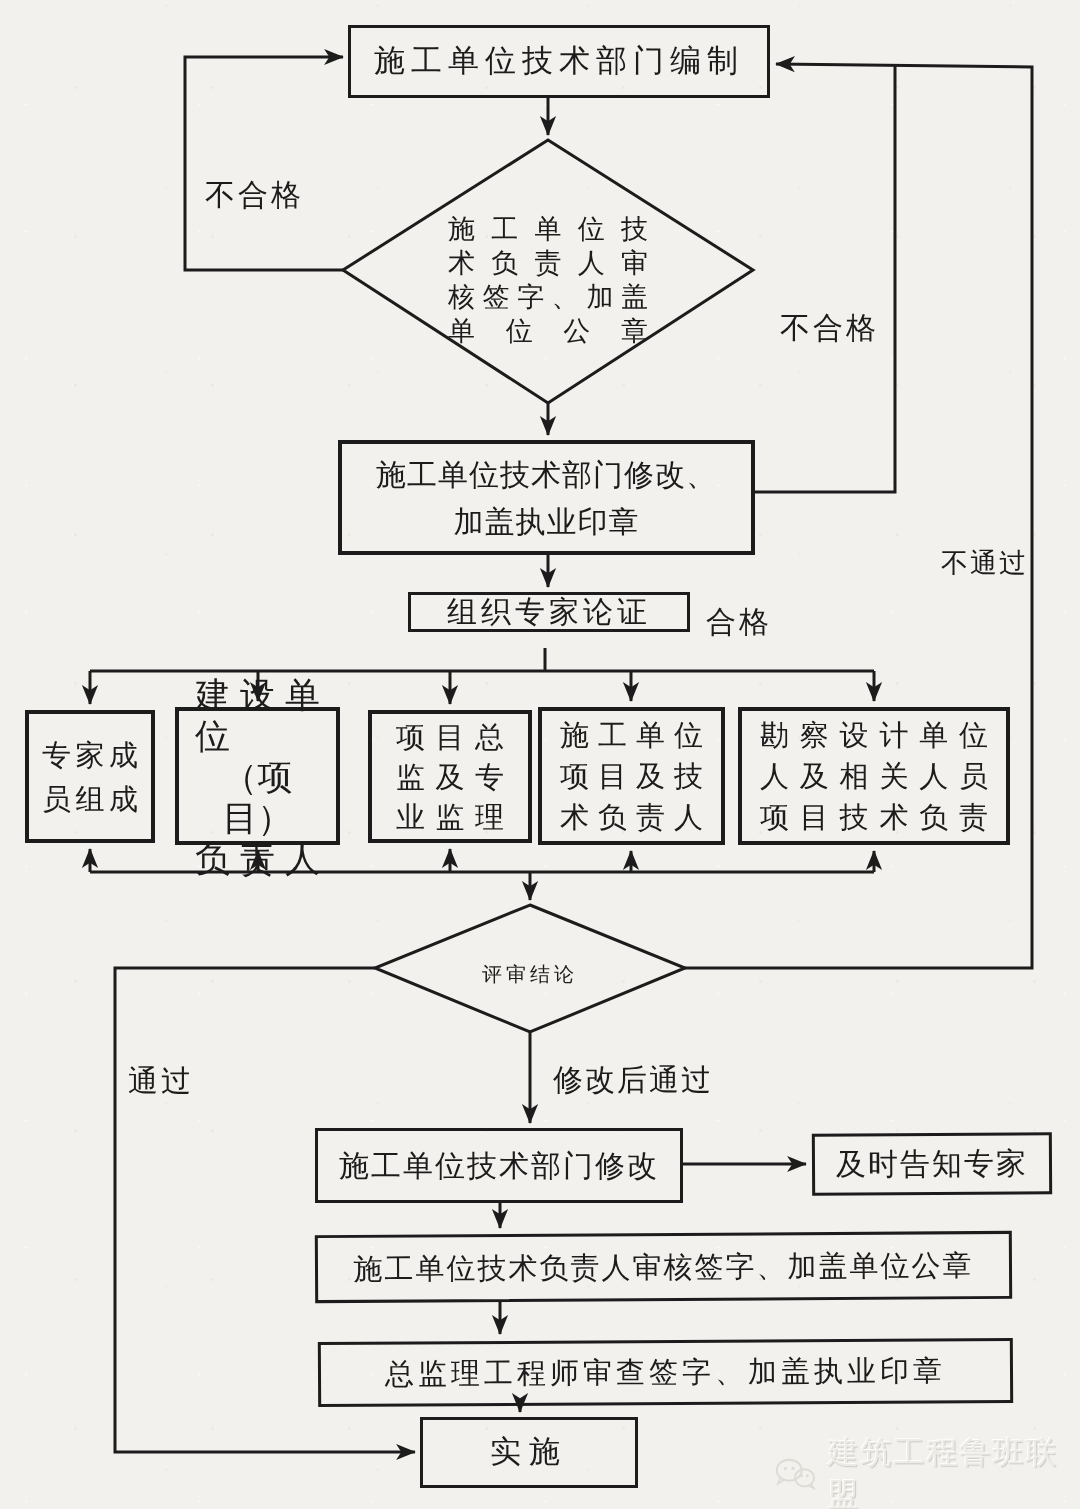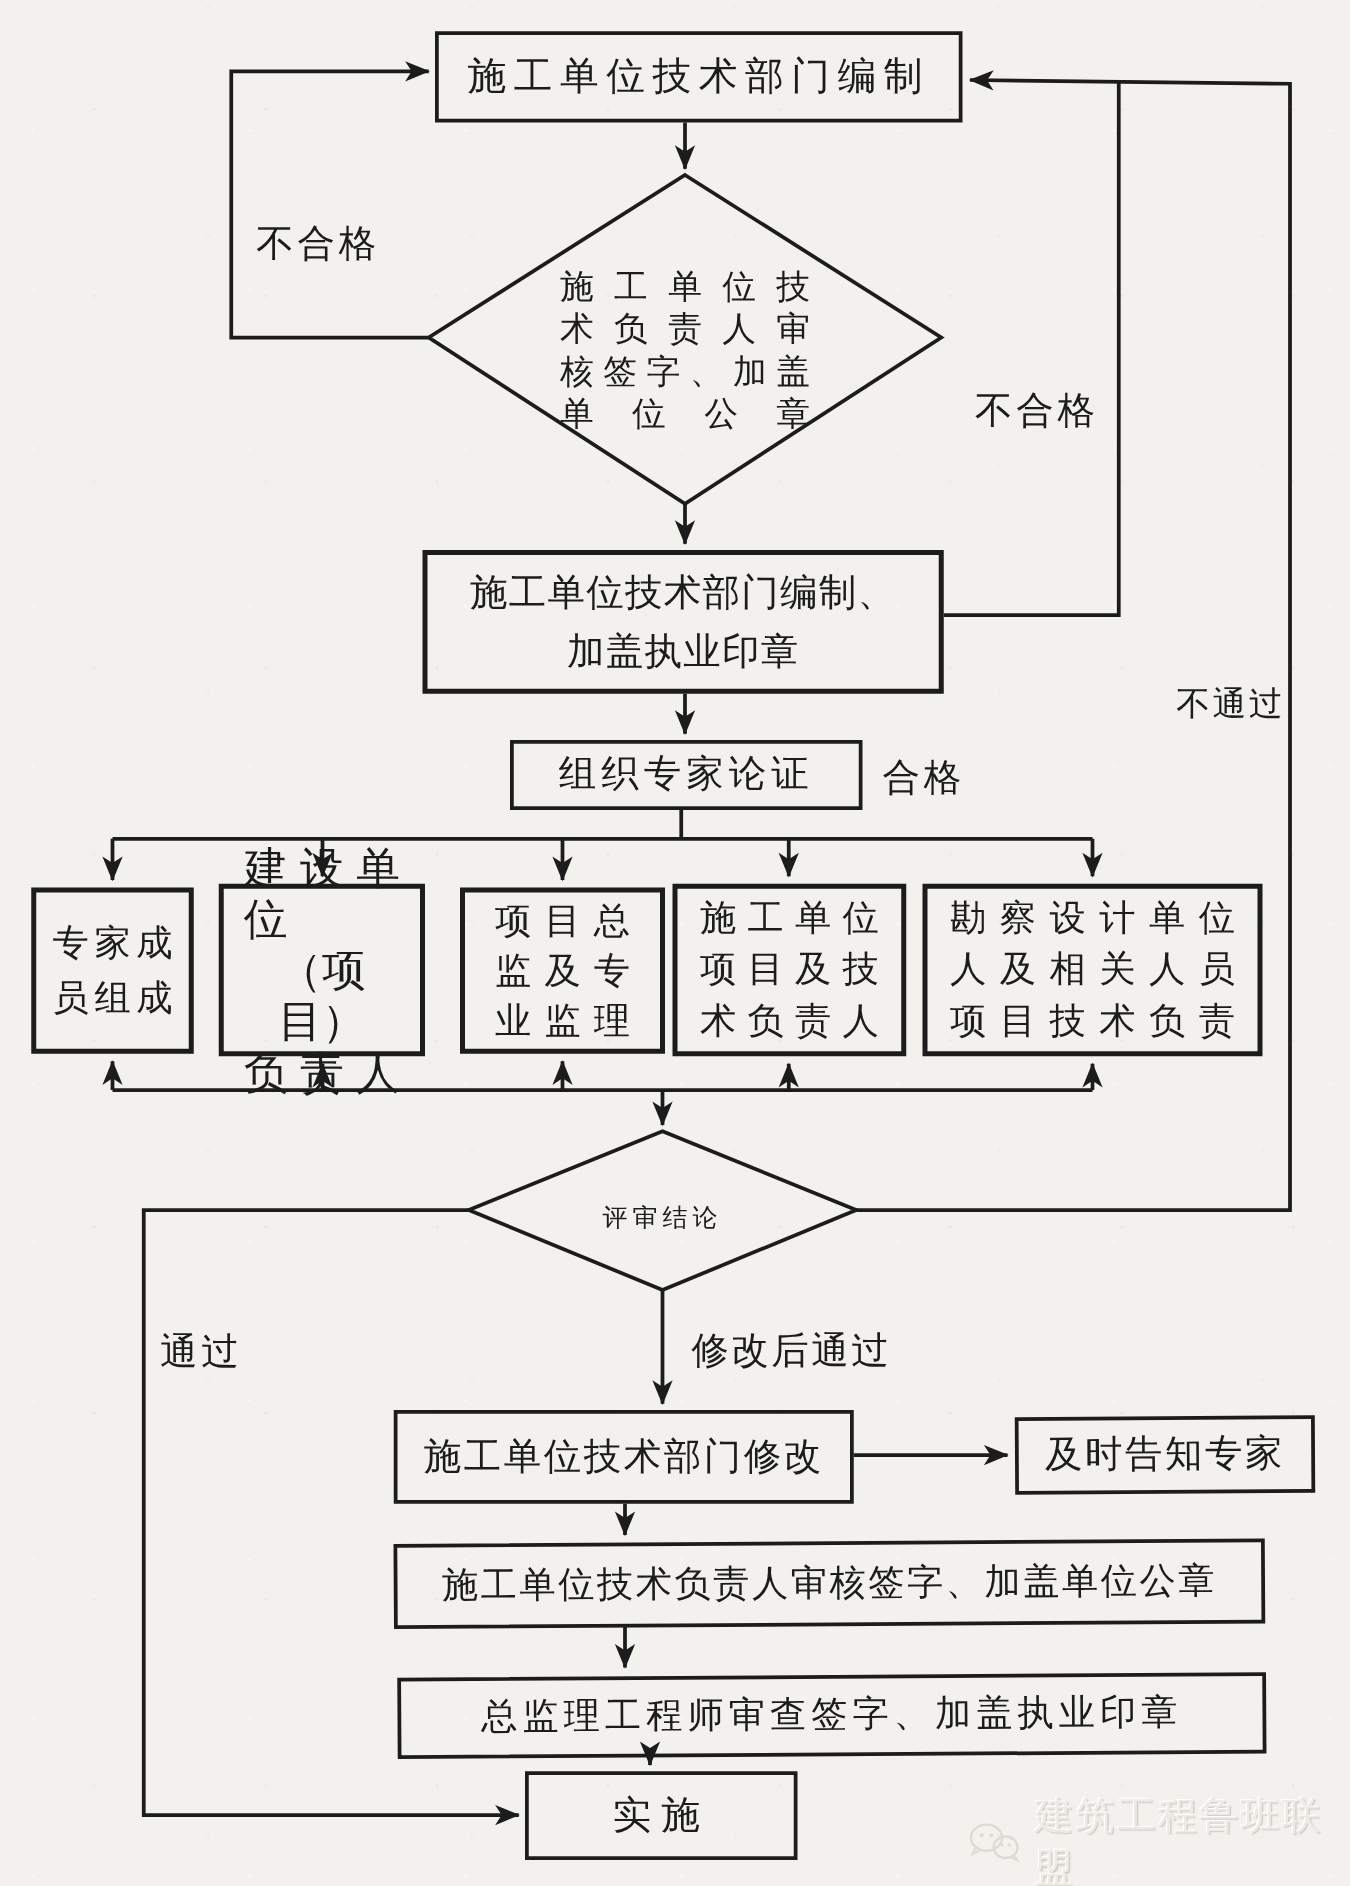--- a/index.html
+++ b/index.html
@@ -116,25 +116,25 @@
   </div>
 
   <div class="diamond-text" style="left:448px;top:208px;width:200px;height:140px;font-size:27px;line-height:34px;">
     <div class="jline">施工单位技</div>
     <div class="jline">术负责人审</div>
     <div class="jline">核签字、加盖</div>
     <div class="jline">单位公章</div>
   </div>
 
   <div class="box thick" style="left:338px;top:440px;width:417px;height:115px;font-size:30px;line-height:47px;letter-spacing:1px;">
-    <div>施工单位技术部门编制、</div>
+    <div>施工单位技术部门修改、</div>
     <div>加盖执业印章</div>
   </div>
 
-  <div class="box" style="left:408px;top:592px;width:282px;height:56px;font-size:30px;letter-spacing:4px;">
+  <div class="box" style="left:408px;top:592px;width:282px;height:40px;font-size:30px;letter-spacing:4px;">
     <div>组织专家论证</div>
   </div>
 
   <div class="box thick" style="left:25px;top:710px;width:130px;height:133px;font-size:29px;line-height:44px;padding:0 13px;">
     <div class="jline">专家成</div>
     <div class="jline">员组成</div>
   </div>
 
   <div class="box thick" style="left:175px;top:707px;width:165px;height:138px;font-size:35px;line-height:41px;padding:0 16px;">
     <div class="jline">建设单位</div>

